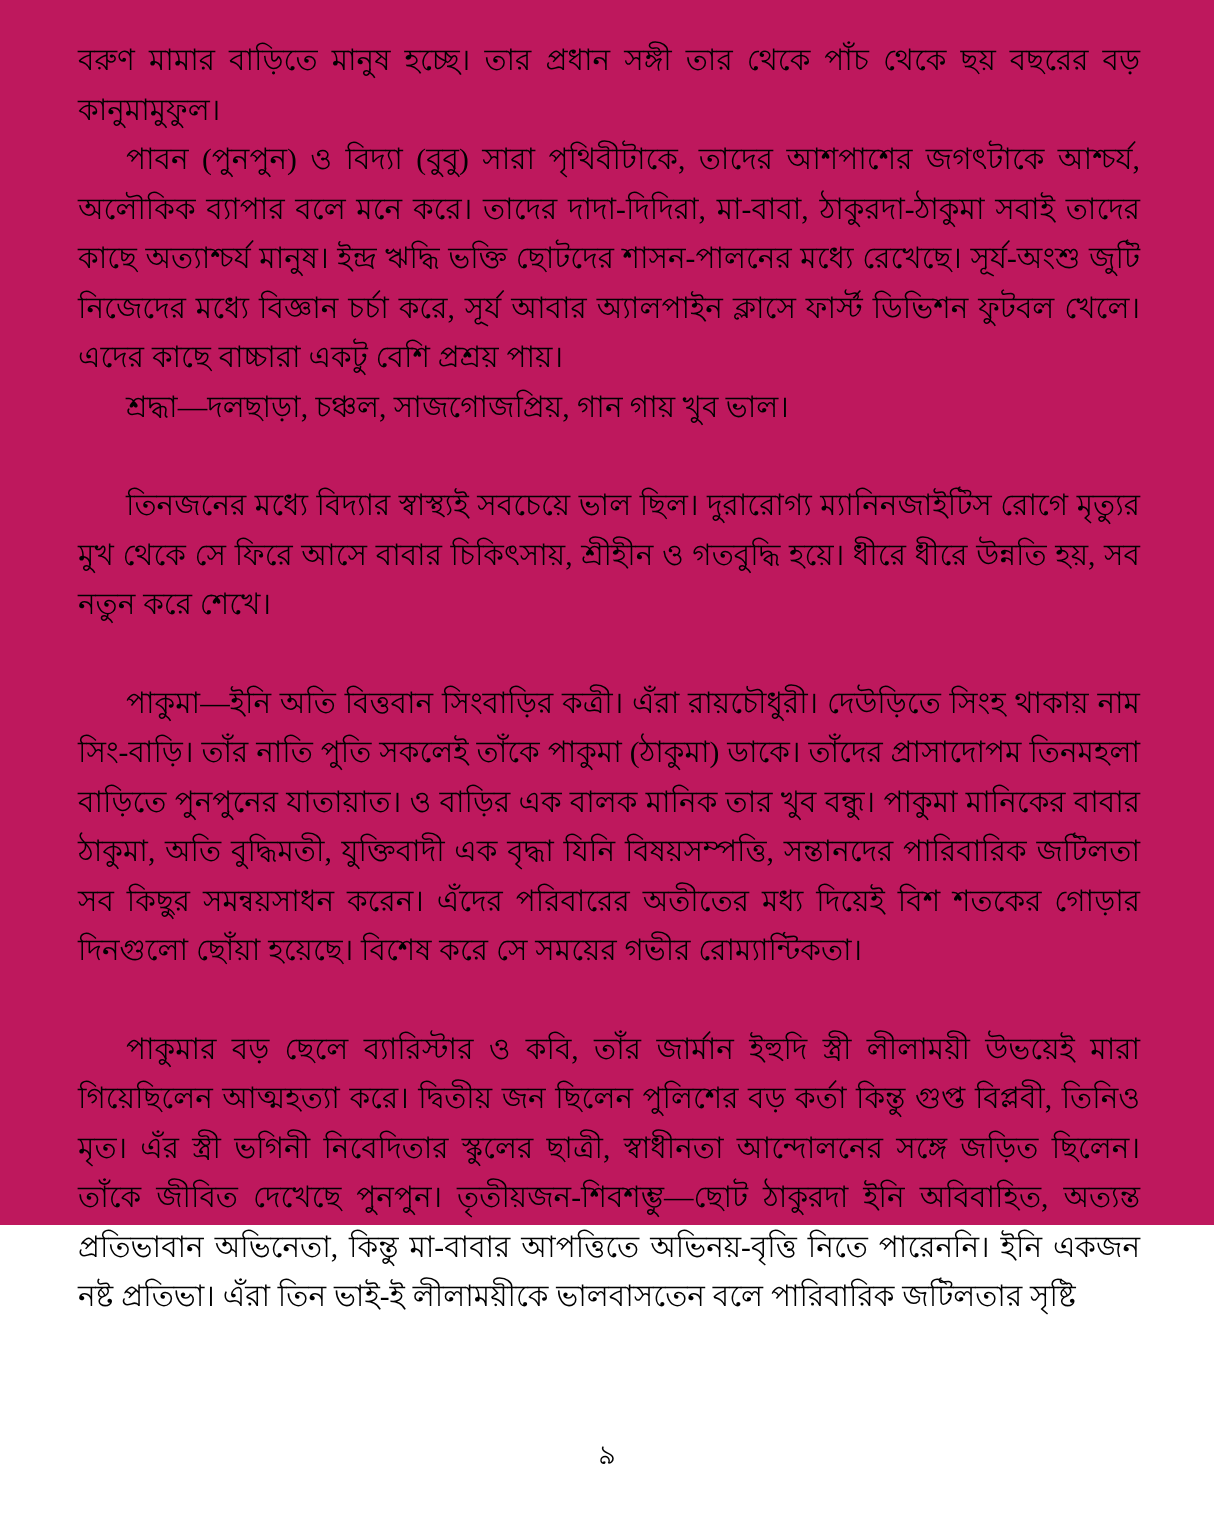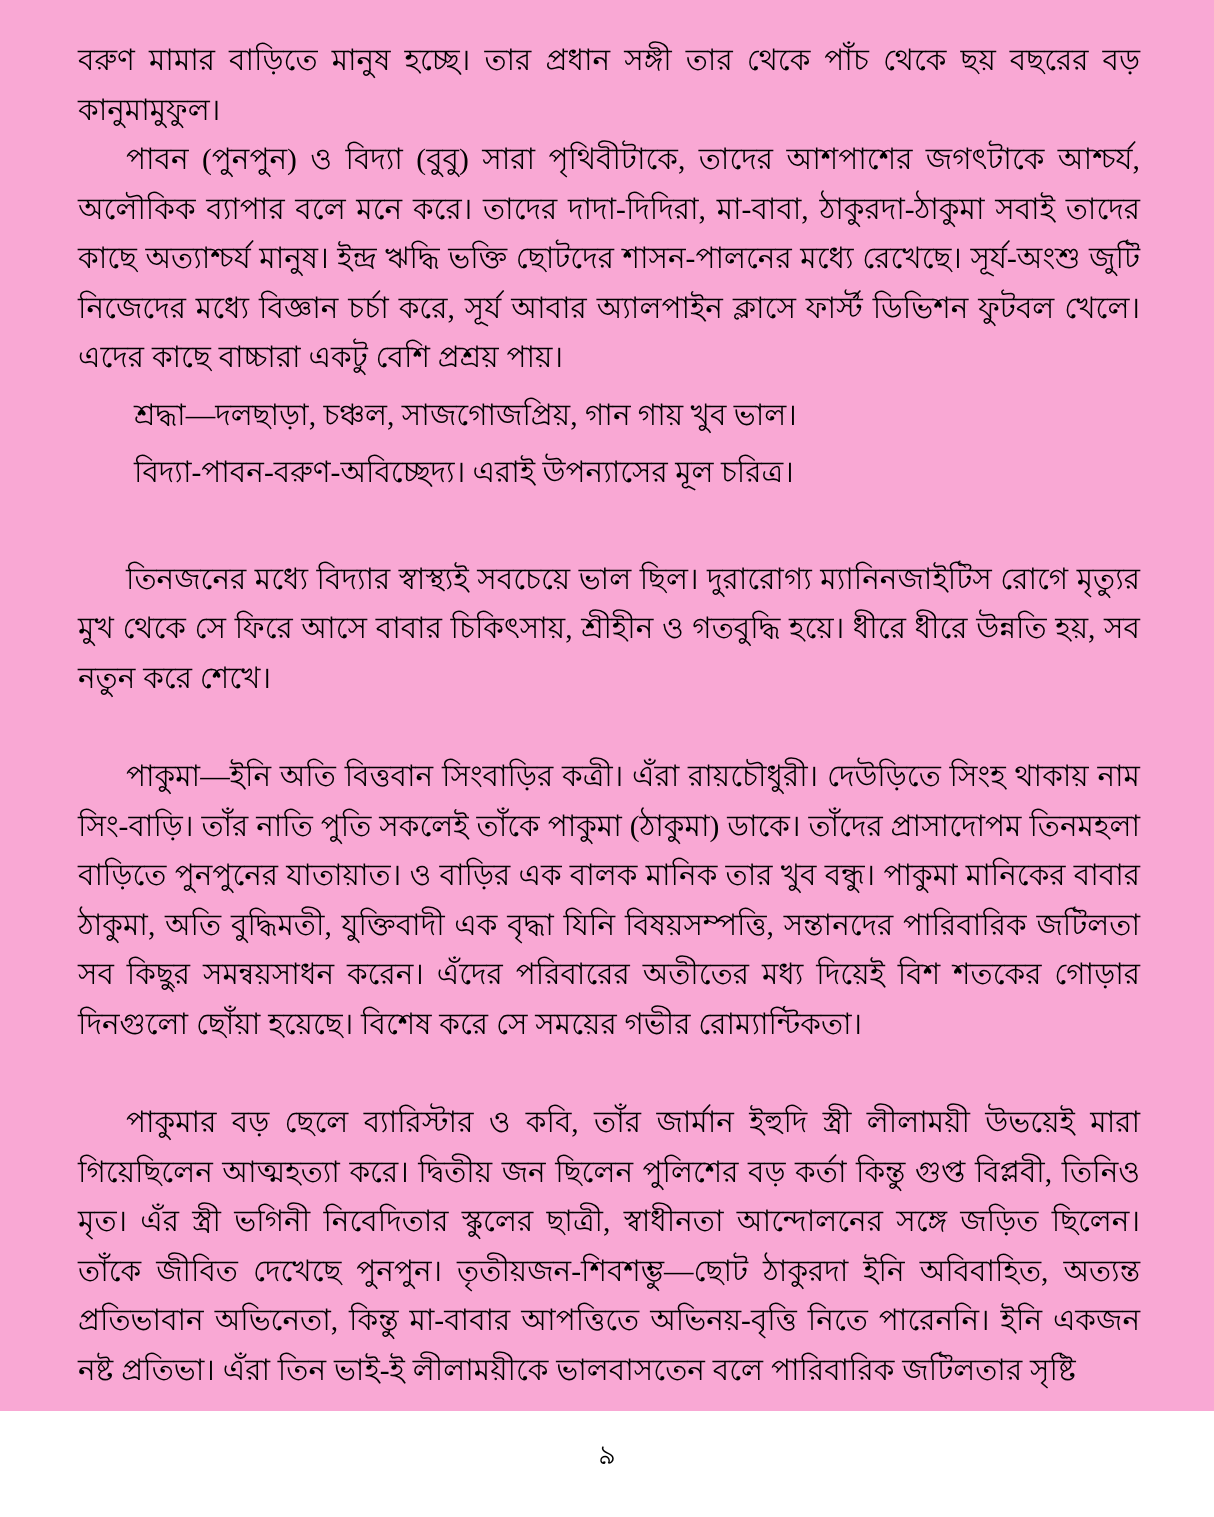--- a/index.html
+++ b/index.html
@@ -13,22 +13,22 @@
     position: relative;
     overflow: hidden;
     font-family: "Liberation Serif", "DejaVu Serif", serif;
   }
 
   .page {
     position: absolute;
     left: 0;
     top: 0;
     width: 1214px;
-    height: 1411px;
-    background: #f9a8d4;
+    height: 1225px;
+    background: #be185d;
   }
 
   .text-column {
     position: absolute;
     left: 78px;
     top: 36px;
     width: 1062px;
   }
 
   .para {
@@ -48,21 +48,21 @@
     text-indent: 48px;
     font-family: Liberation Serif, serif;
   }
 
   .para.noindent {
     text-indent: 0;
   }
   .gap-para  { height: 49px; }
 
   .char-line {
-    margin: 8px;
+    margin: 0;
     color: #000000;
     font-size: 29.5px;
     line-height: 49.5px;
     text-align: left;
     text-indent: 48px;
     font-weight: 400;
   }
 
   .folio {
     position: absolute;
@@ -83,21 +83,20 @@
 
   <div class="text-column">
 
     <p class="para noindent">বরুণ মামার বাড়িতে মানুষ হচ্ছে। তার প্রধান সঙ্গী তার থেকে পাঁচ থেকে ছয় বছরের বড় কানুমামুফুল।</p>
 
     <p class="para indent">পাবন (পুনপুন) ও বিদ্যা (বুবু) সারা পৃথিবীটাকে, তাদের আশপাশের জগৎটাকে আশ্চর্য, অলৌকিক ব্যাপার বলে মনে করে। তাদের দাদা-দিদিরা, মা-বাবা, ঠাকুরদা-ঠাকুমা সবাই তাদের কাছে অত্যাশ্চর্য মানুষ। ইন্দ্র ঋদ্ধি ভক্তি ছোটদের শাসন-পালনের মধ্যে রেখেছে। সূর্য-অংশু জুটি নিজেদের মধ্যে বিজ্ঞান চর্চা করে, সূর্য আবার অ্যালপাইন ক্লাসে ফার্স্ট ডিভিশন ফুটবল খেলে। এদের কাছে বাচ্চারা একটু বেশি প্রশ্রয় পায়।</p>
 
     <p class="char-line">শ্রদ্ধা—দলছাড়া, চঞ্চল, সাজগোজপ্রিয়, গান গায় খুব ভাল।</p>
 
 
-    <p class="char-line">বিদ্যা-পাবন-বরুণ-অবিচ্ছেদ্য। এরাই উপন্যাসের মূল চরিত্র।</p>
 
     <div class="gap-para"></div>
 
     <p class="para indent">তিনজনের মধ্যে বিদ্যার স্বাস্থ্যই সবচেয়ে ভাল ছিল। দুরারোগ্য ম্যানিনজাইটিস রোগে মৃত্যুর মুখ থেকে সে ফিরে আসে বাবার চিকিৎসায়, শ্রীহীন ও গতবুদ্ধি হয়ে। ধীরে ধীরে উন্নতি হয়, সব নতুন করে শেখে।</p>
 
     <div class="gap-para"></div>
 
     <p class="para indent">পাকুমা—ইনি অতি বিত্তবান সিংবাড়ির কত্রী। এঁরা রায়চৌধুরী। দেউড়িতে সিংহ থাকায় নাম সিং-বাড়ি। তাঁর নাতি পুতি সকলেই তাঁকে পাকুমা (ঠাকুমা) ডাকে। তাঁদের প্রাসাদোপম তিনমহলা বাড়িতে পুনপুনের যাতায়াত। ও বাড়ির এক বালক মানিক তার খুব বন্ধু। পাকুমা মানিকের বাবার ঠাকুমা, অতি বুদ্ধিমতী, যুক্তিবাদী এক বৃদ্ধা যিনি বিষয়সম্পত্তি, সন্তানদের পারিবারিক জটিলতা সব কিছুর সমন্বয়সাধন করেন। এঁদের পরিবারের অতীতের মধ্য দিয়েই বিশ শতকের গোড়ার দিনগুলো ছোঁয়া হয়েছে। বিশেষ করে সে সময়ের গভীর রোম্যান্টিকতা।</p>
 
     <div class="gap-para"></div>

